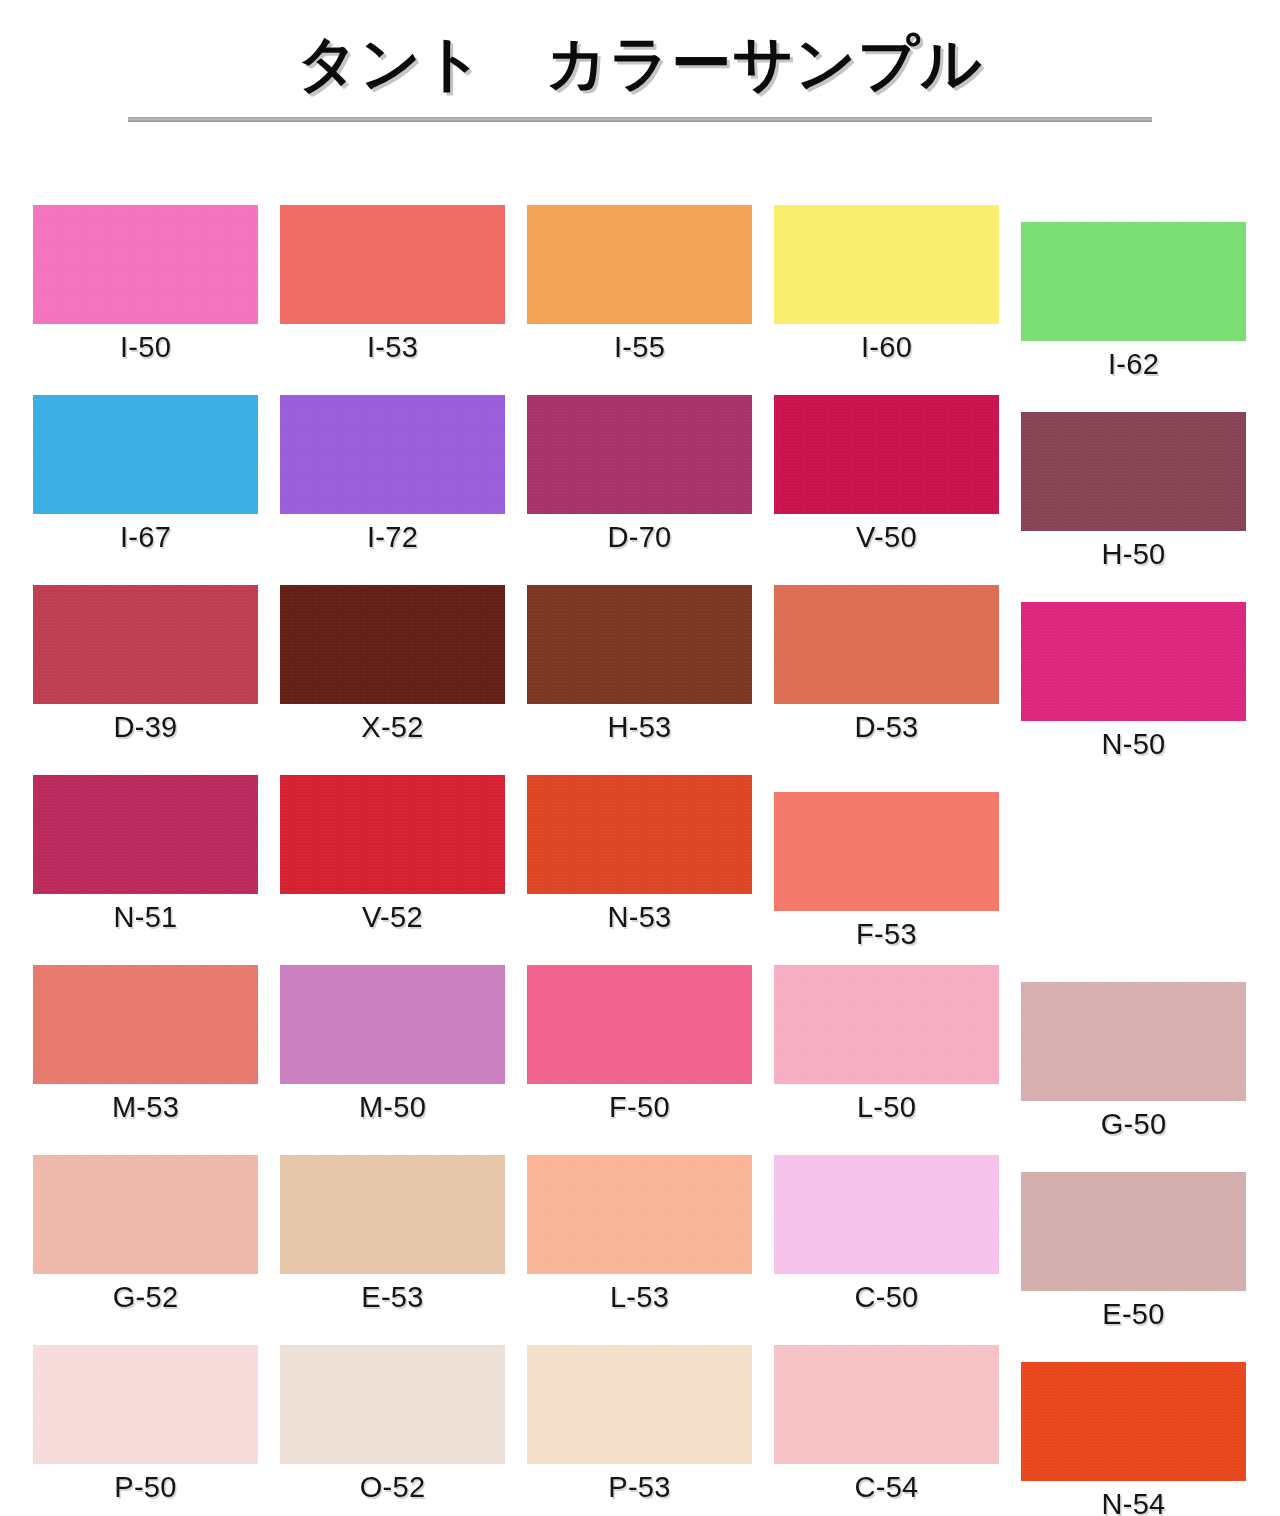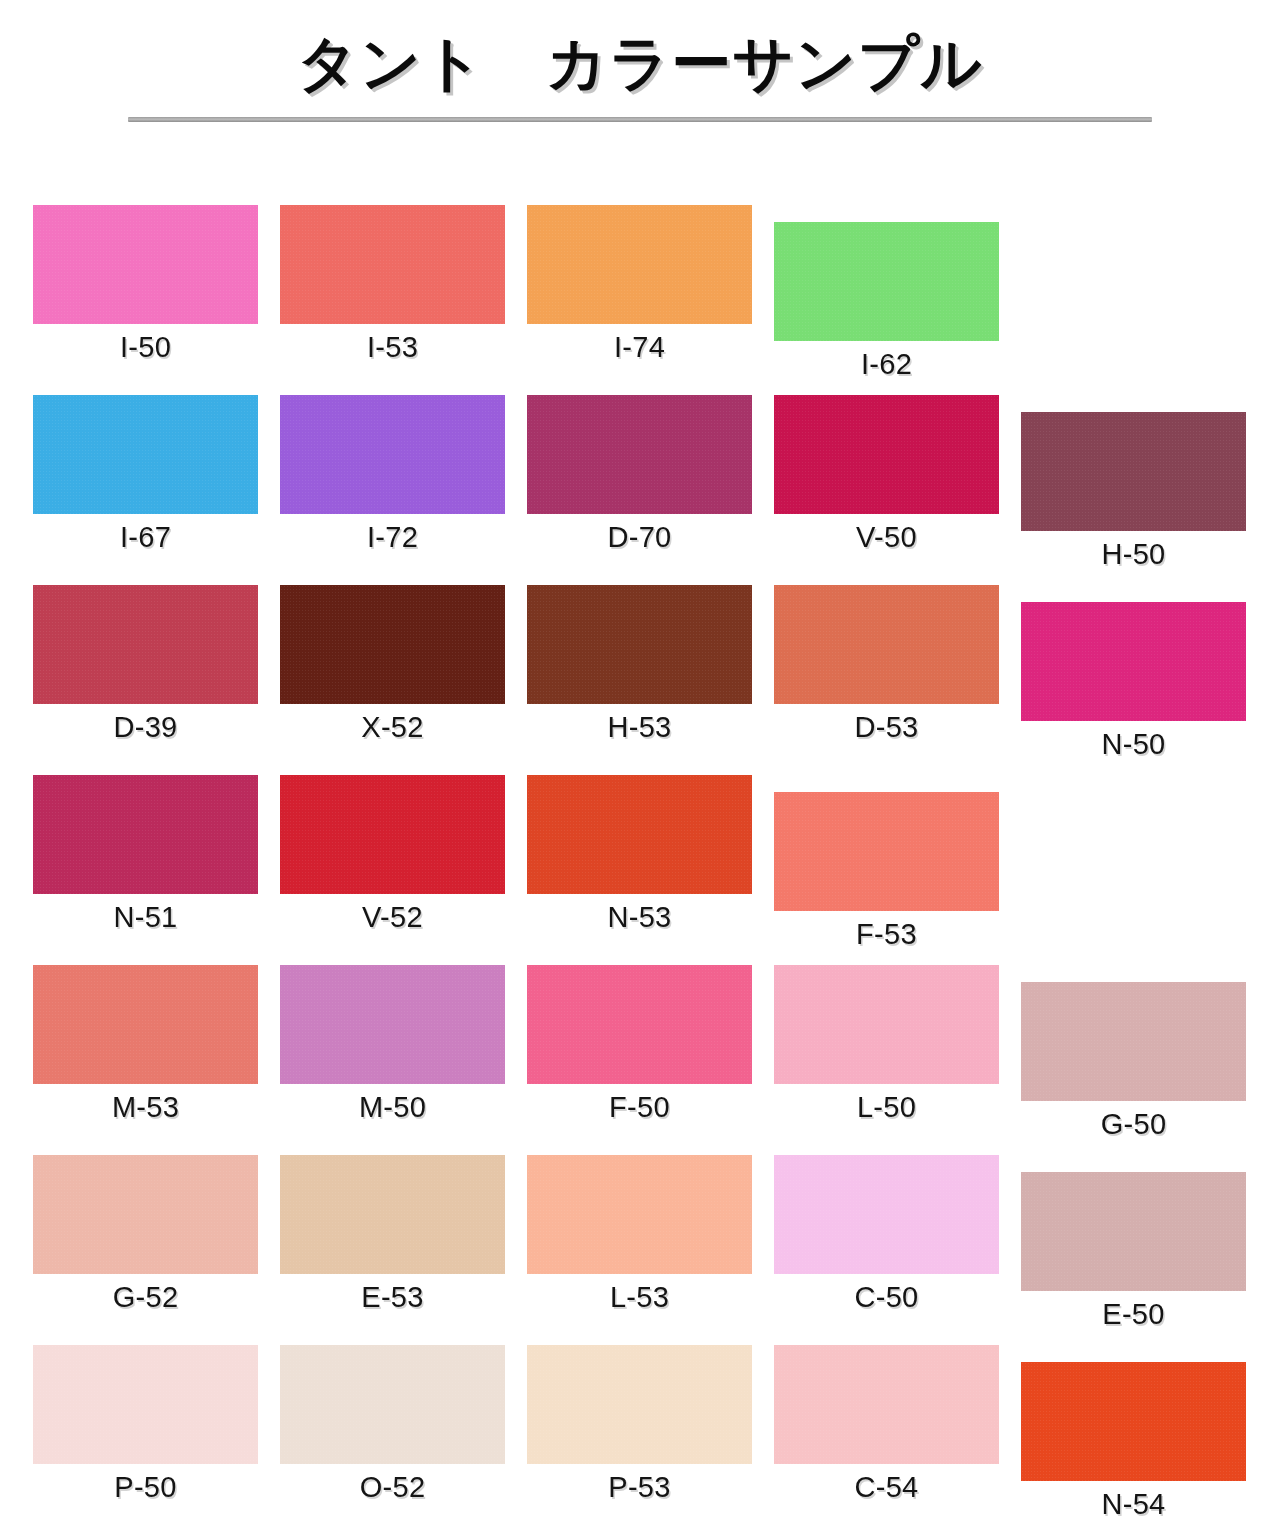--- a/index.html
+++ b/index.html
@@ -120,21 +120,25 @@
         <div class="cell">
           <div class="swatch" style="background-color: rgb(244, 115, 192);"></div>
           <div class="swatch-label">I-50</div>
         </div>
         <div class="cell">
           <div class="swatch" style="background-color: rgb(239, 107, 100);"></div>
           <div class="swatch-label">I-53</div>
         </div>
         <div class="cell">
           <div class="swatch" style="background-color: rgb(244, 162, 84);"></div>
-          <div class="swatch-label">I-74</div>
+          <div class="swatch-label">I-55</div>
+        </div>
+        <div class="cell">
+          <div class="swatch" style="background-color: rgb(251, 238, 110);"></div>
+          <div class="swatch-label">I-60</div>
         </div>
         <div class="cell">
           <div class="swatch" style="background-color: rgb(121, 222, 116);"></div>
           <div class="swatch-label">I-62</div>
         </div>
       </div>
       <div class="row">
         <div class="cell">
           <div class="swatch" style="background-color: rgb(59, 174, 229);"></div>
           <div class="swatch-label">I-67</div>

